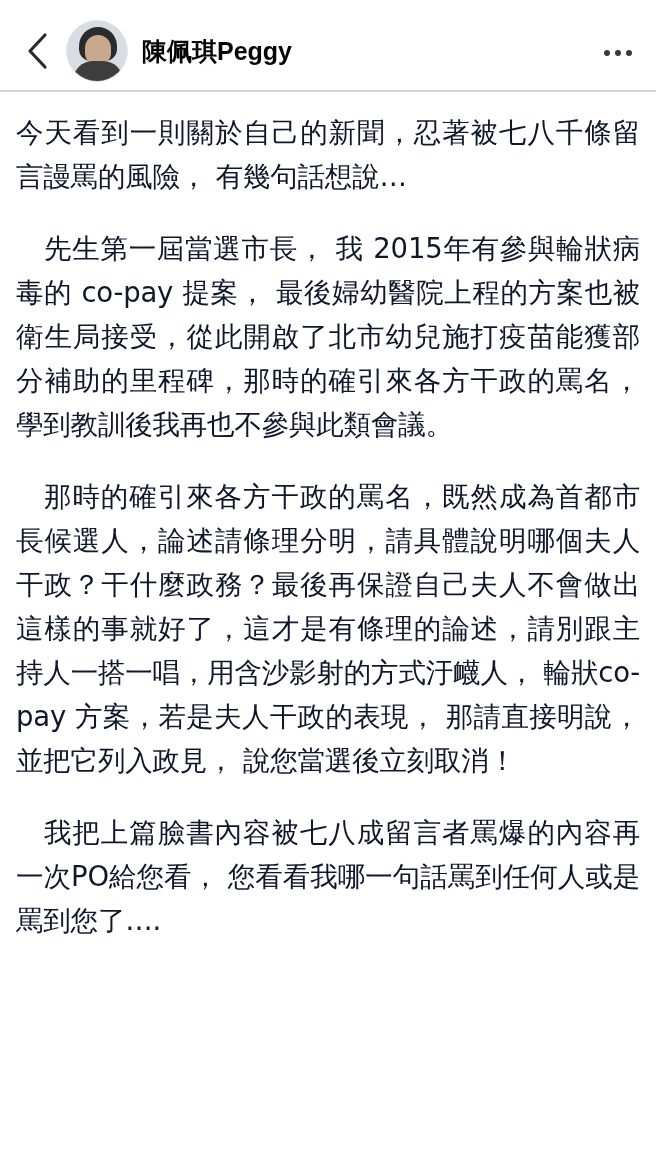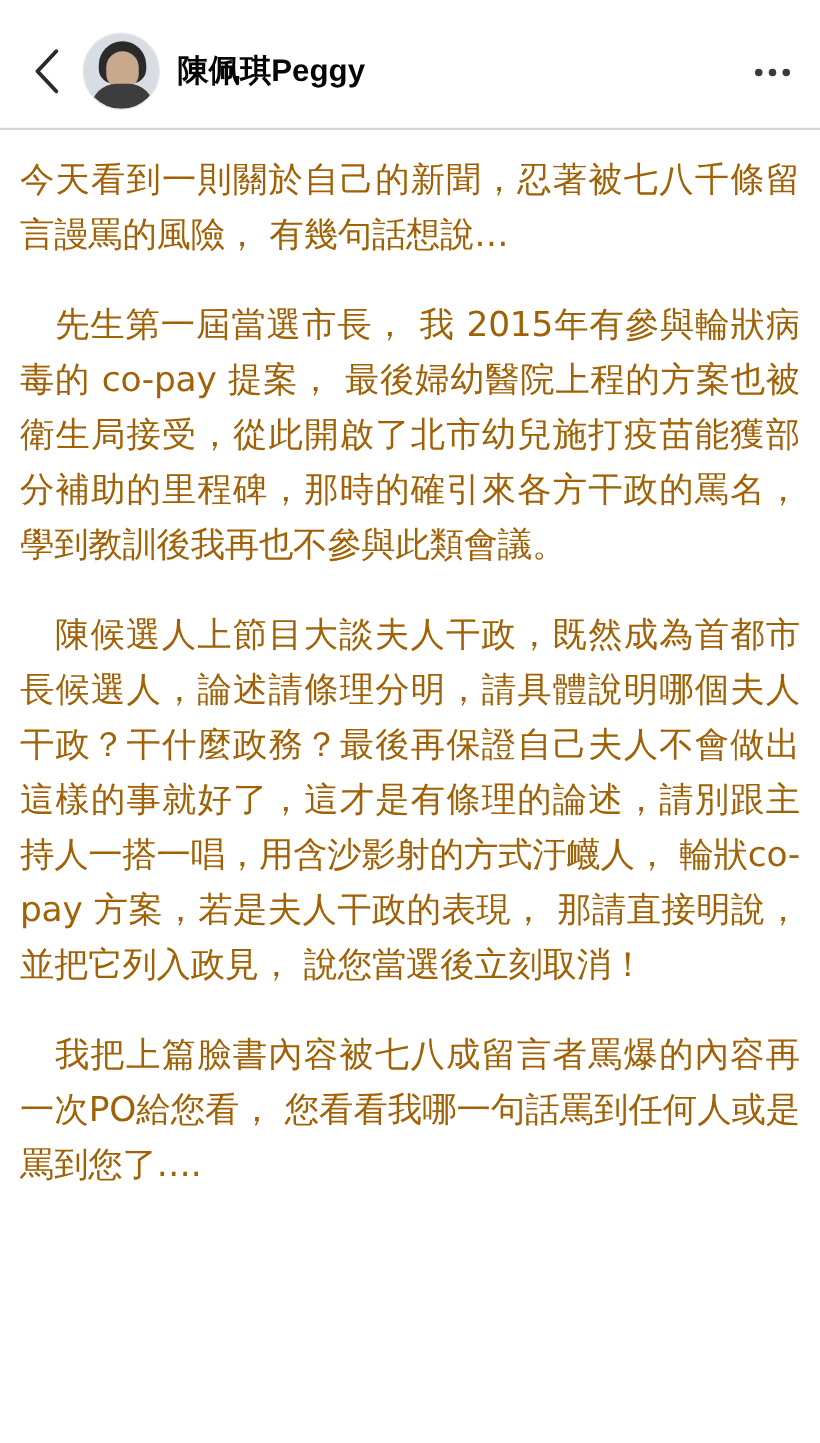--- a/index.html
+++ b/index.html
@@ -17,21 +17,21 @@
   .screen {
     position: relative;
     width: 656px;
     height: 1154px;
     background: #ffffff;
     box-sizing: border-box;
   }
   
   .header {
     position: relative;
-    height: 102px;
+    height: 90px;
     display: flex;
     align-items: center;
     padding: 12px 16px 0 18px;
     box-sizing: border-box;
     background: #ffffff;
   }
   .back-btn {
     width: 40px;
     height: 48px;
     display: flex;
@@ -136,21 +136,21 @@
   }
   
   .post-body {
     padding: 18px 16px 0 16px;
     box-sizing: border-box;
   }
   .post-body p {
     margin: 0 0 28px 0;
     font-size: 27.5px;
     line-height: 44px;
-    color: #a16207;
+    color: #0f172a;
     font-family: "DejaVu Sans", "Liberation Sans", sans-serif;
     letter-spacing: -0.2px;
     text-align: justify;
     text-justify: inter-character;
   }
   .post-body p.indent {
     text-indent: 28px;
   }
 </style>
 </head>
@@ -184,18 +184,18 @@
         <span class="dot"></span><span class="dot"></span><span class="dot"></span>
       </span>
     </div>
   </div>
 
   <div class="divider"></div>
 
   <div class="post-body">
     <p>今天看到一則關於自己的新聞，忍著被七八千條留言謾罵的風險， 有幾句話想說…</p>
     <p class="indent">先生第一屆當選市長， 我 2015年有參與輪狀病毒的 co-pay 提案， 最後婦幼醫院上程的方案也被衛生局接受，從此開啟了北市幼兒施打疫苗能獲部分補助的里程碑，那時的確引來各方干政的罵名，學到教訓後我再也不參與此類會議。</p>
-    <p class="indent">陳候選人上節目大談夫人干政，既然成為首都市長候選人，論述請條理分明，請具體說明哪個夫人干政？干什麼政務？最後再保證自己夫人不會做出這樣的事就好了，這才是有條理的論述，請別跟主持人一搭一唱，用含沙影射的方式汙衊人， 輪狀co-pay 方案，若是夫人干政的表現， 那請直接明說， 並把它列入政見， 說您當選後立刻取消！</p>
+    <p class="indent">那時的確引來各方干政的罵名，既然成為首都市長候選人，論述請條理分明，請具體說明哪個夫人干政？干什麼政務？最後再保證自己夫人不會做出這樣的事就好了，這才是有條理的論述，請別跟主持人一搭一唱，用含沙影射的方式汙衊人， 輪狀co-pay 方案，若是夫人干政的表現， 那請直接明說， 並把它列入政見， 說您當選後立刻取消！</p>
     <p class="indent">我把上篇臉書內容被七八成留言者罵爆的內容再一次PO給您看， 您看看我哪一句話罵到任何人或是罵到您了….</p>
 
   </div>
 
 </div>
 
 </body></html>

